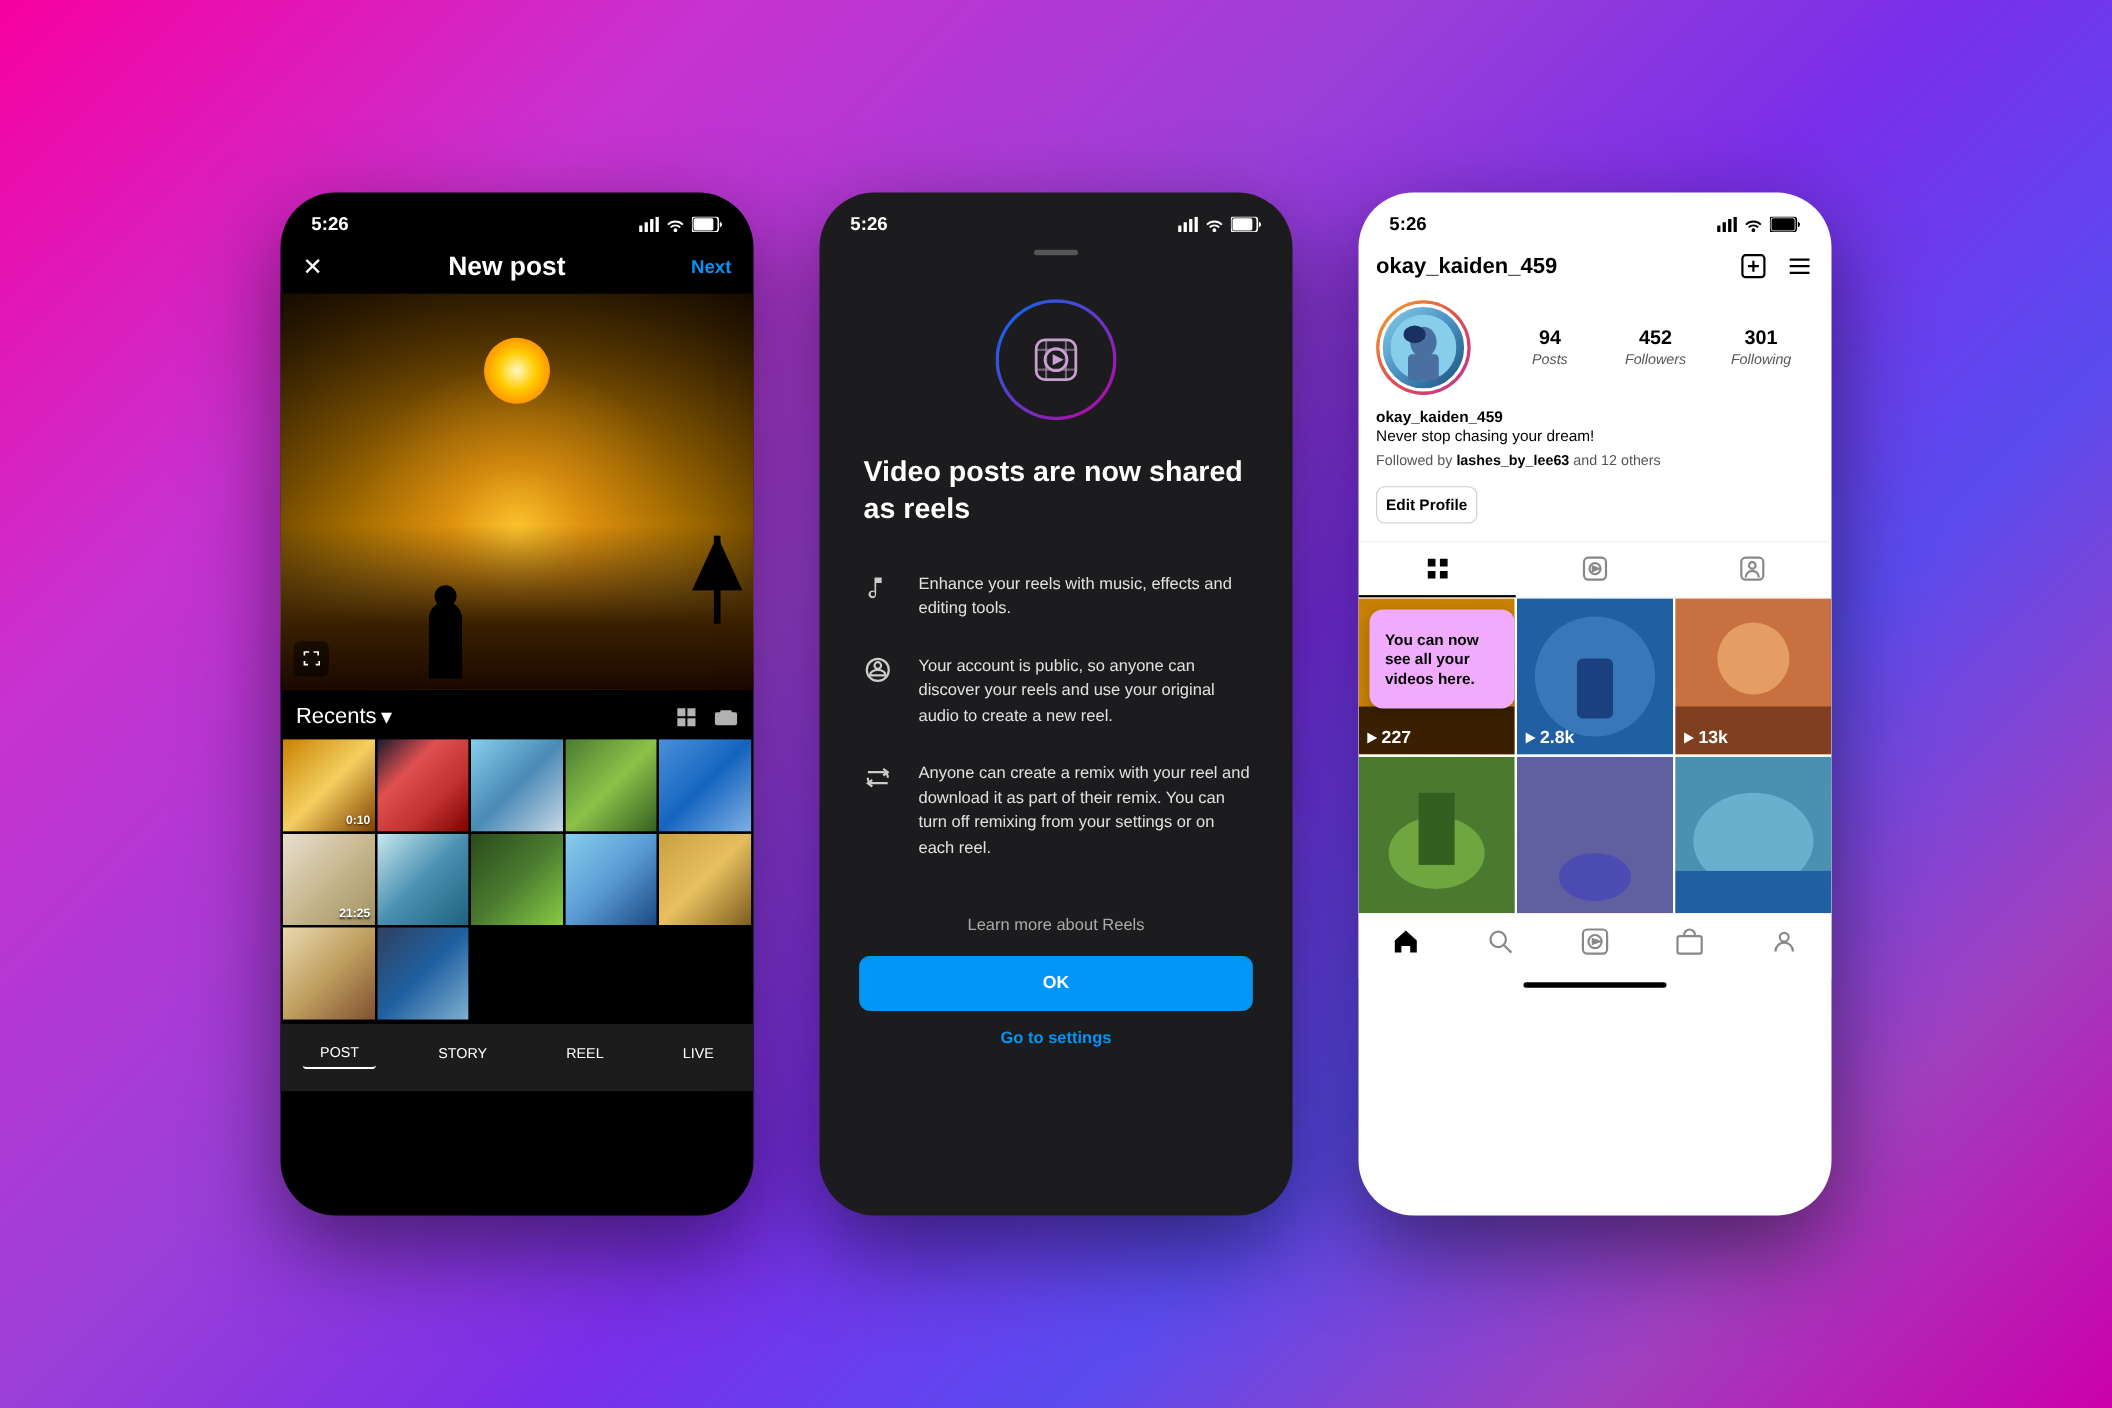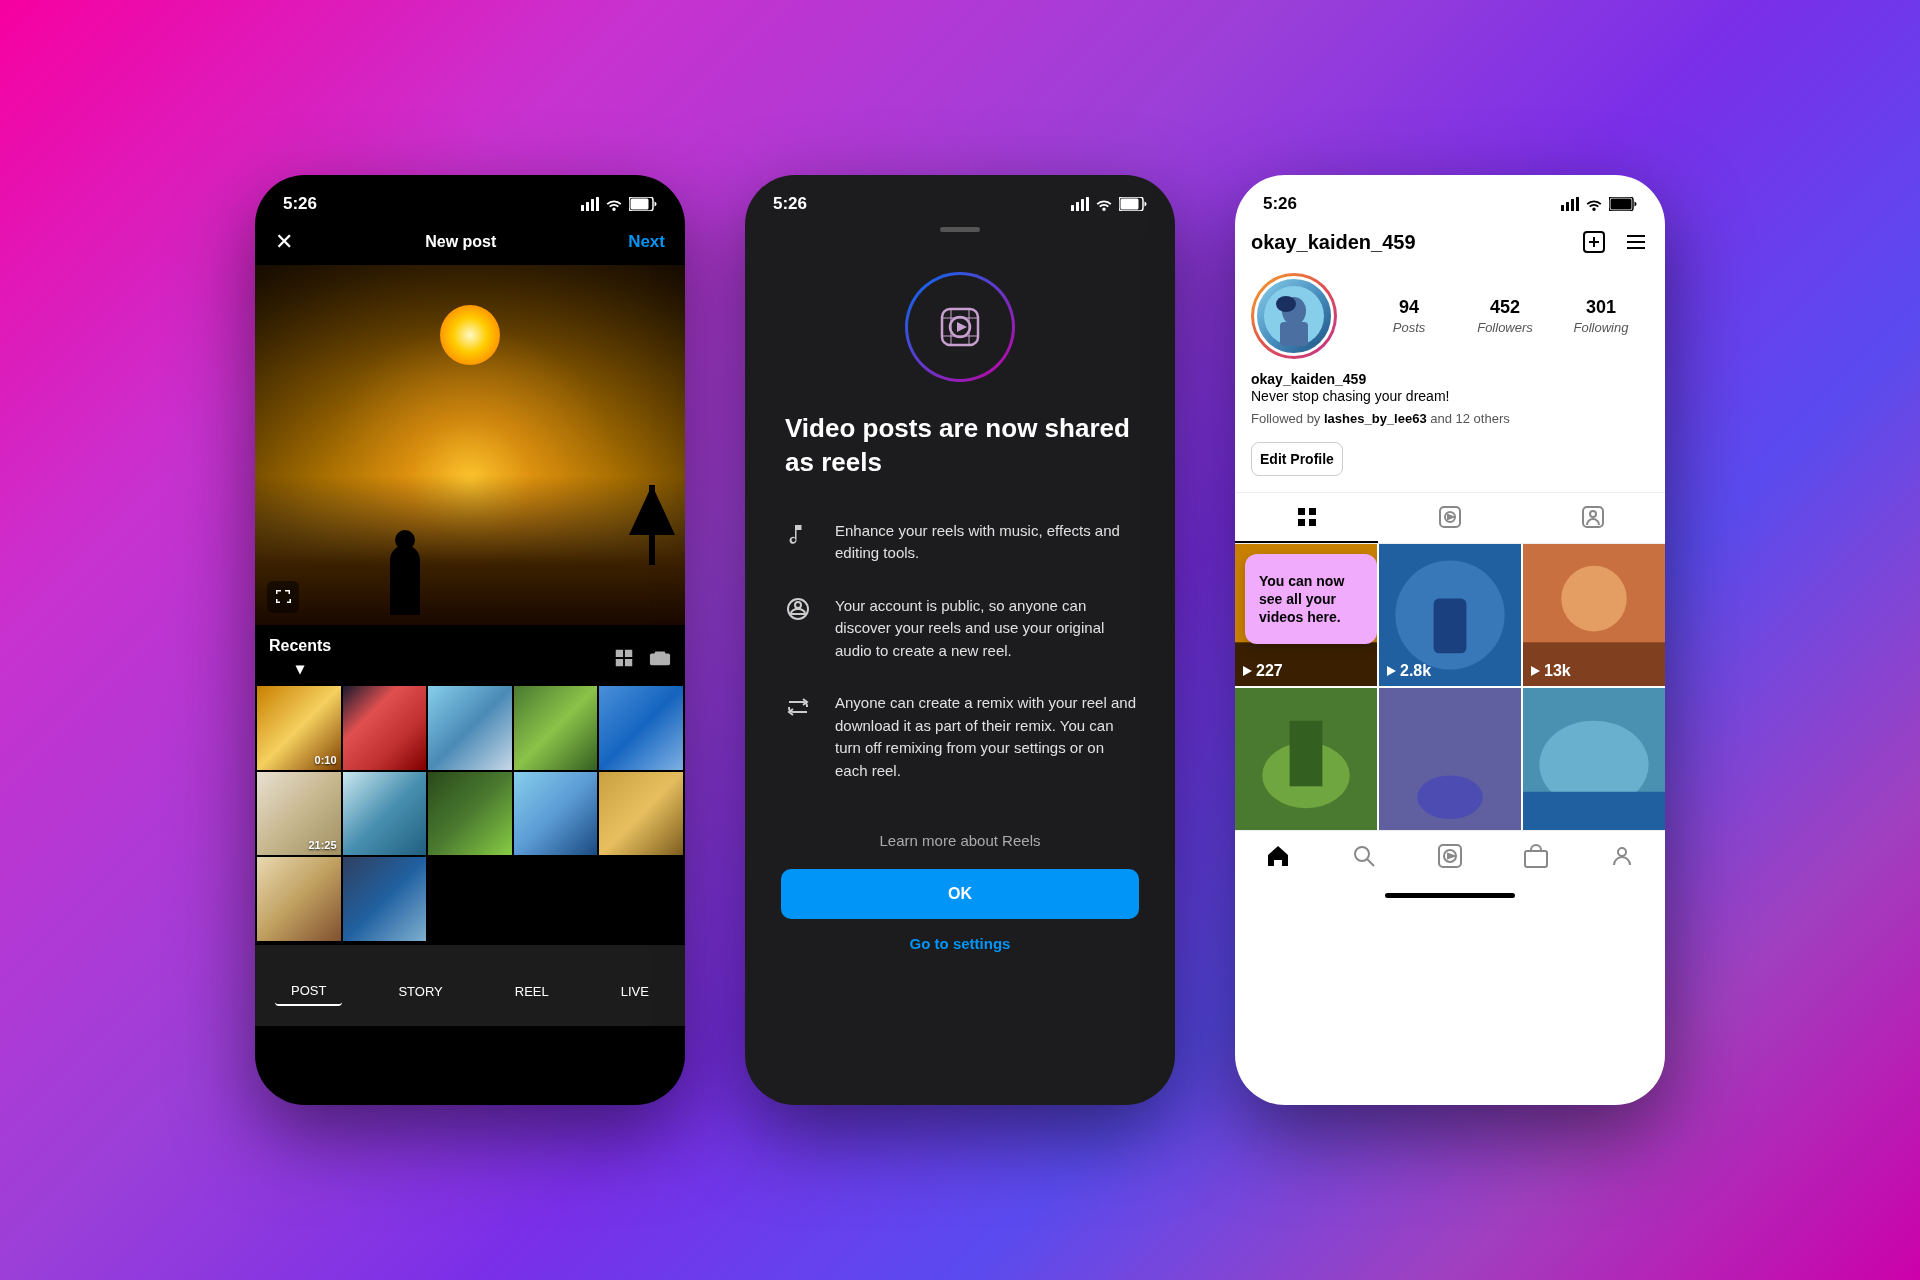--- a/index.html
+++ b/index.html
@@ -69,21 +69,21 @@
     }
 
     
     .nav-bar {
       display: flex;
       justify-content: space-between;
       align-items: center;
       padding: 10px 20px;
     }
     .nav-title {
-      font-size: 16px;
+      font-size: 24px;
       font-weight: 600;
     }
     .nav-next {
       color: #0095f6;
       font-size: 17px;
       font-weight: 600;
     }
     .nav-close {
       font-size: 22px;
       color: #fff;
@@ -120,26 +120,25 @@
       font-size: 14px;
     }
 
     .recents-bar {
       display: flex;
       justify-content: space-between;
       align-items: center;
       padding: 12px 14px 8px;
     }
     .recents-label {
-      font-size: 16px;
-      font-weight: 700;
+      font-size: 20px;
+      font-weight: 400;
       display: flex;
       align-items: center;
       gap: 4px;
-      flex-direction: column;
     }
     .recents-icons {
       display: flex;
       gap: 14px;
       align-items: center;
     }
 
     .photo-grid {
       display: grid;
       grid-template-columns: repeat(5, 1fr);
@@ -187,21 +186,20 @@
       background: rgba(30,30,30,0.95);
       padding: 12px 0 20px;
       margin-top: 4px;
     }
     .tab-item {
       color: #fff;
       font-size: 13px;
       font-weight: 500;
       padding: 6px 16px;
       border-radius: 4px;
-      margin-top: 20px;
     }
     .tab-item.active {
       border-bottom: 2px solid #fff;
     }
 
     
     .reels-icon-container {
       display: flex;
       justify-content: center;
       align-items: center;

